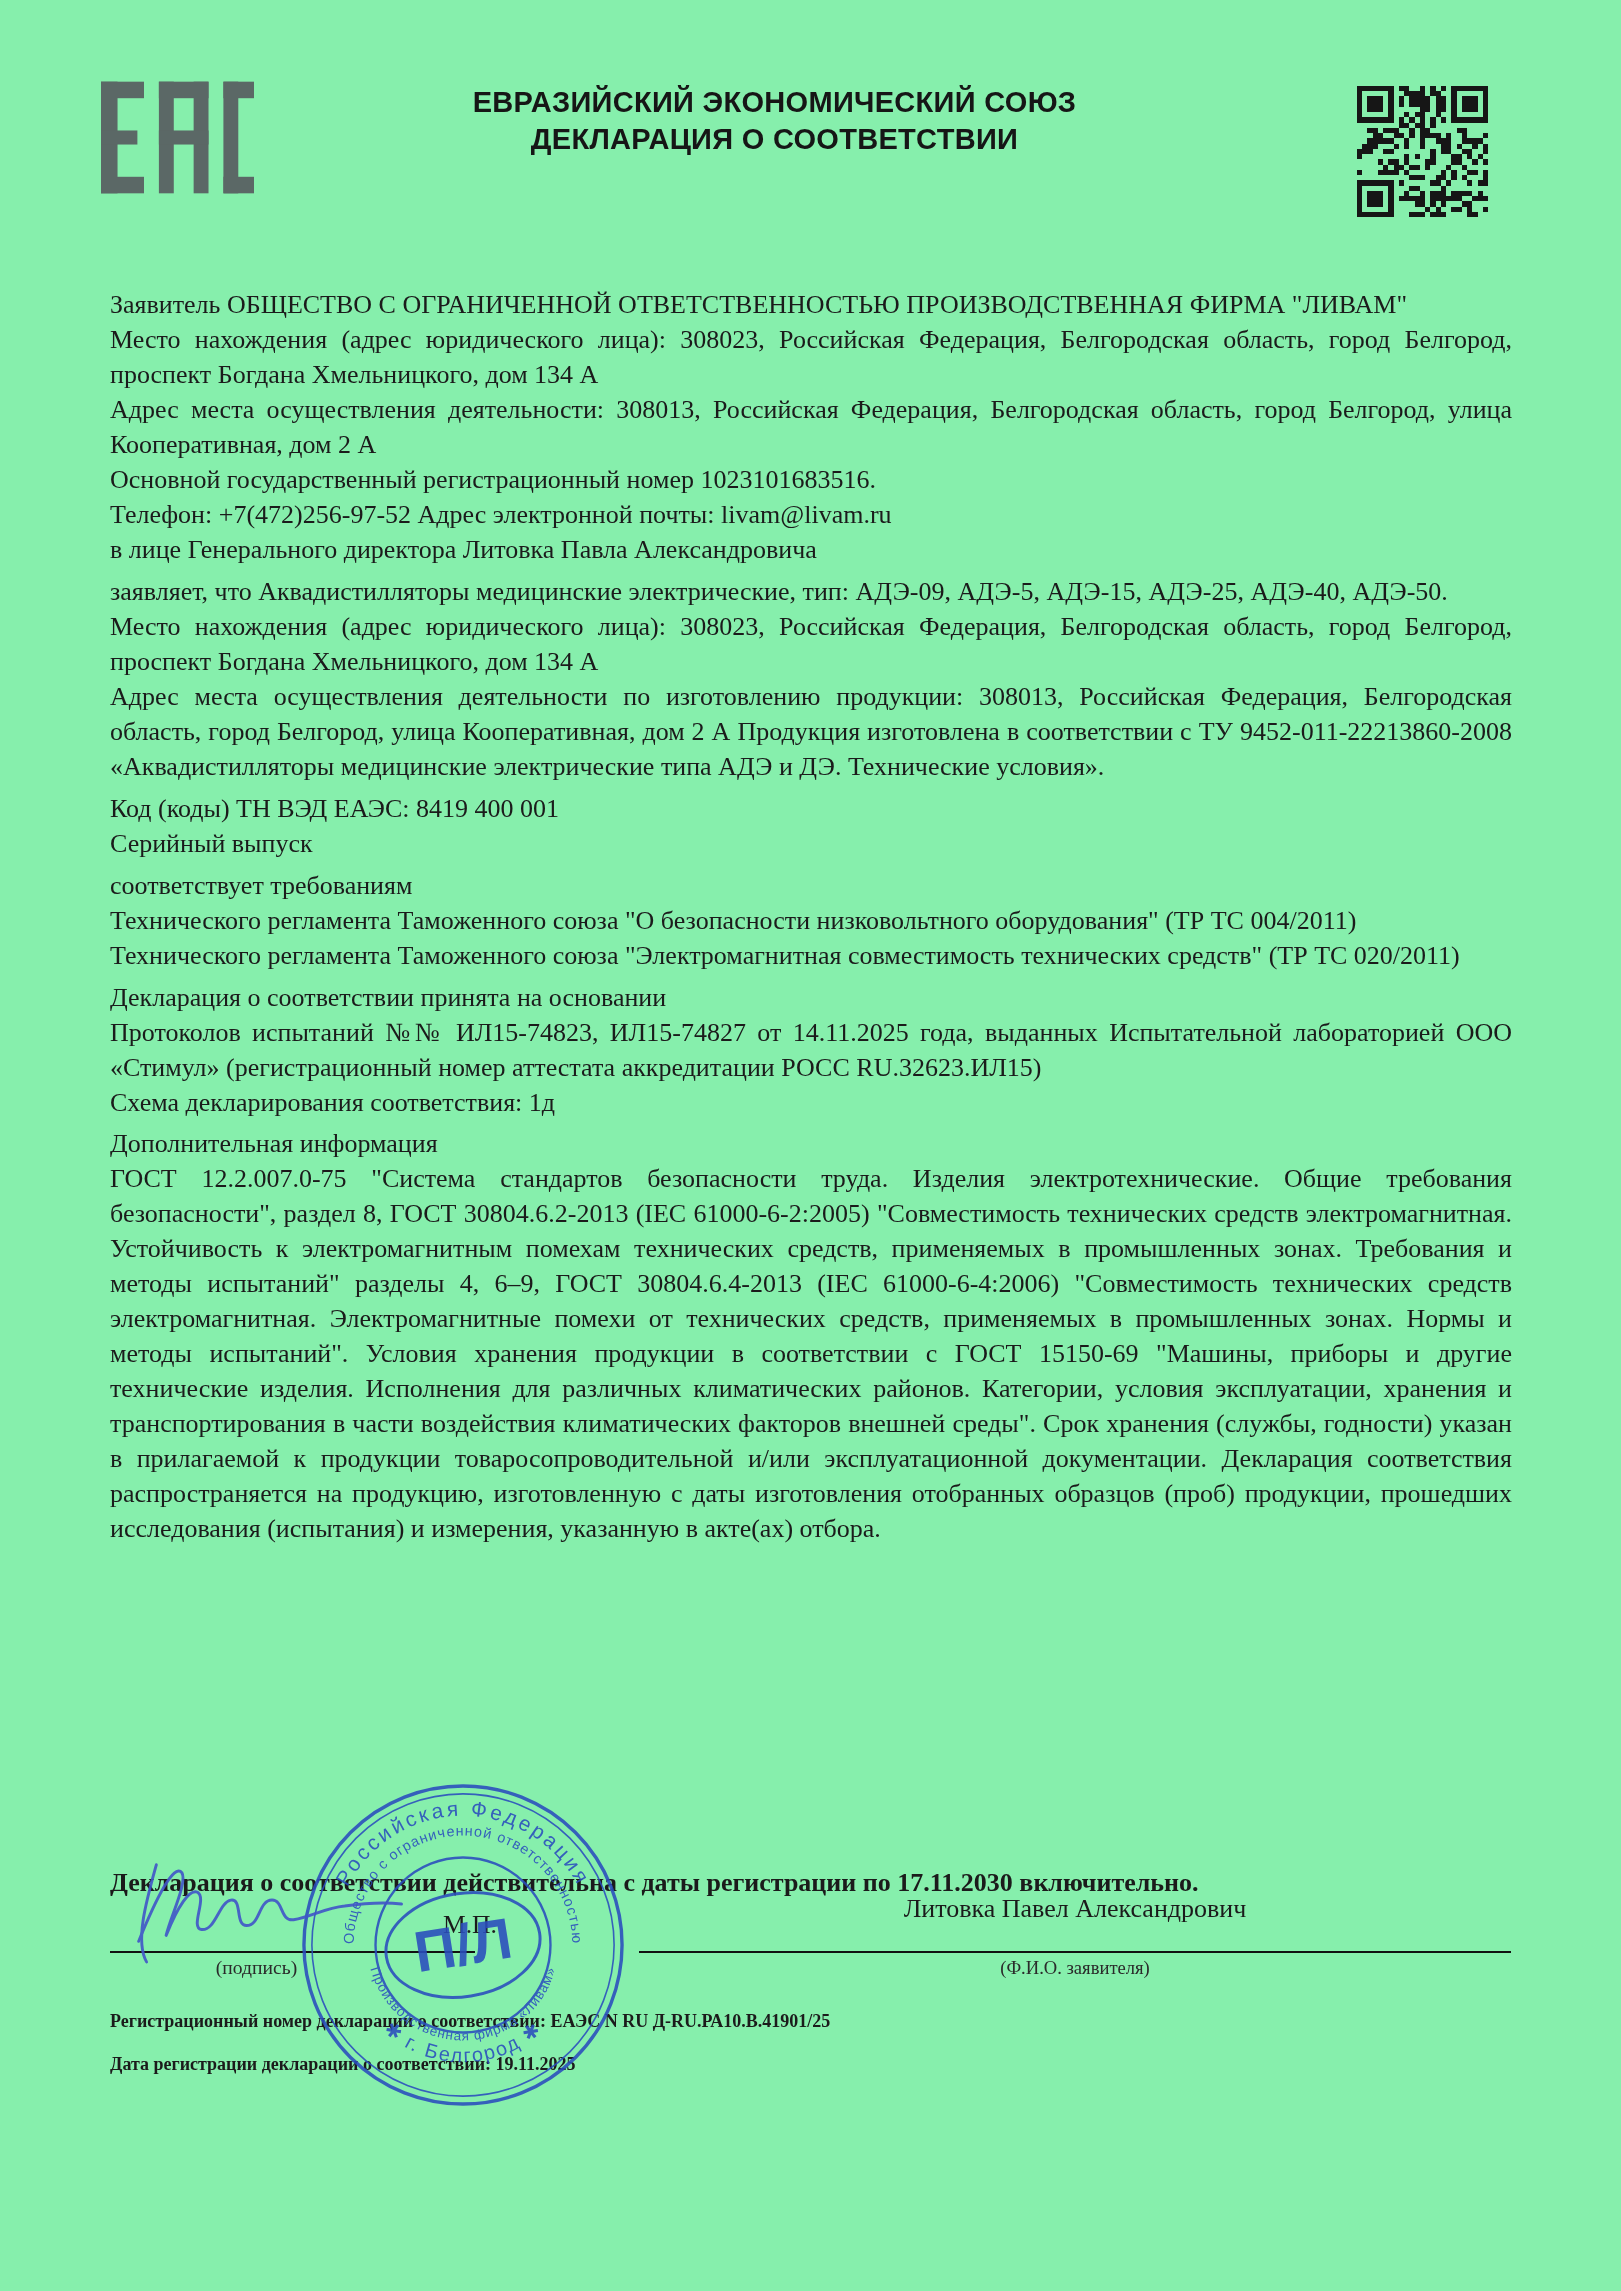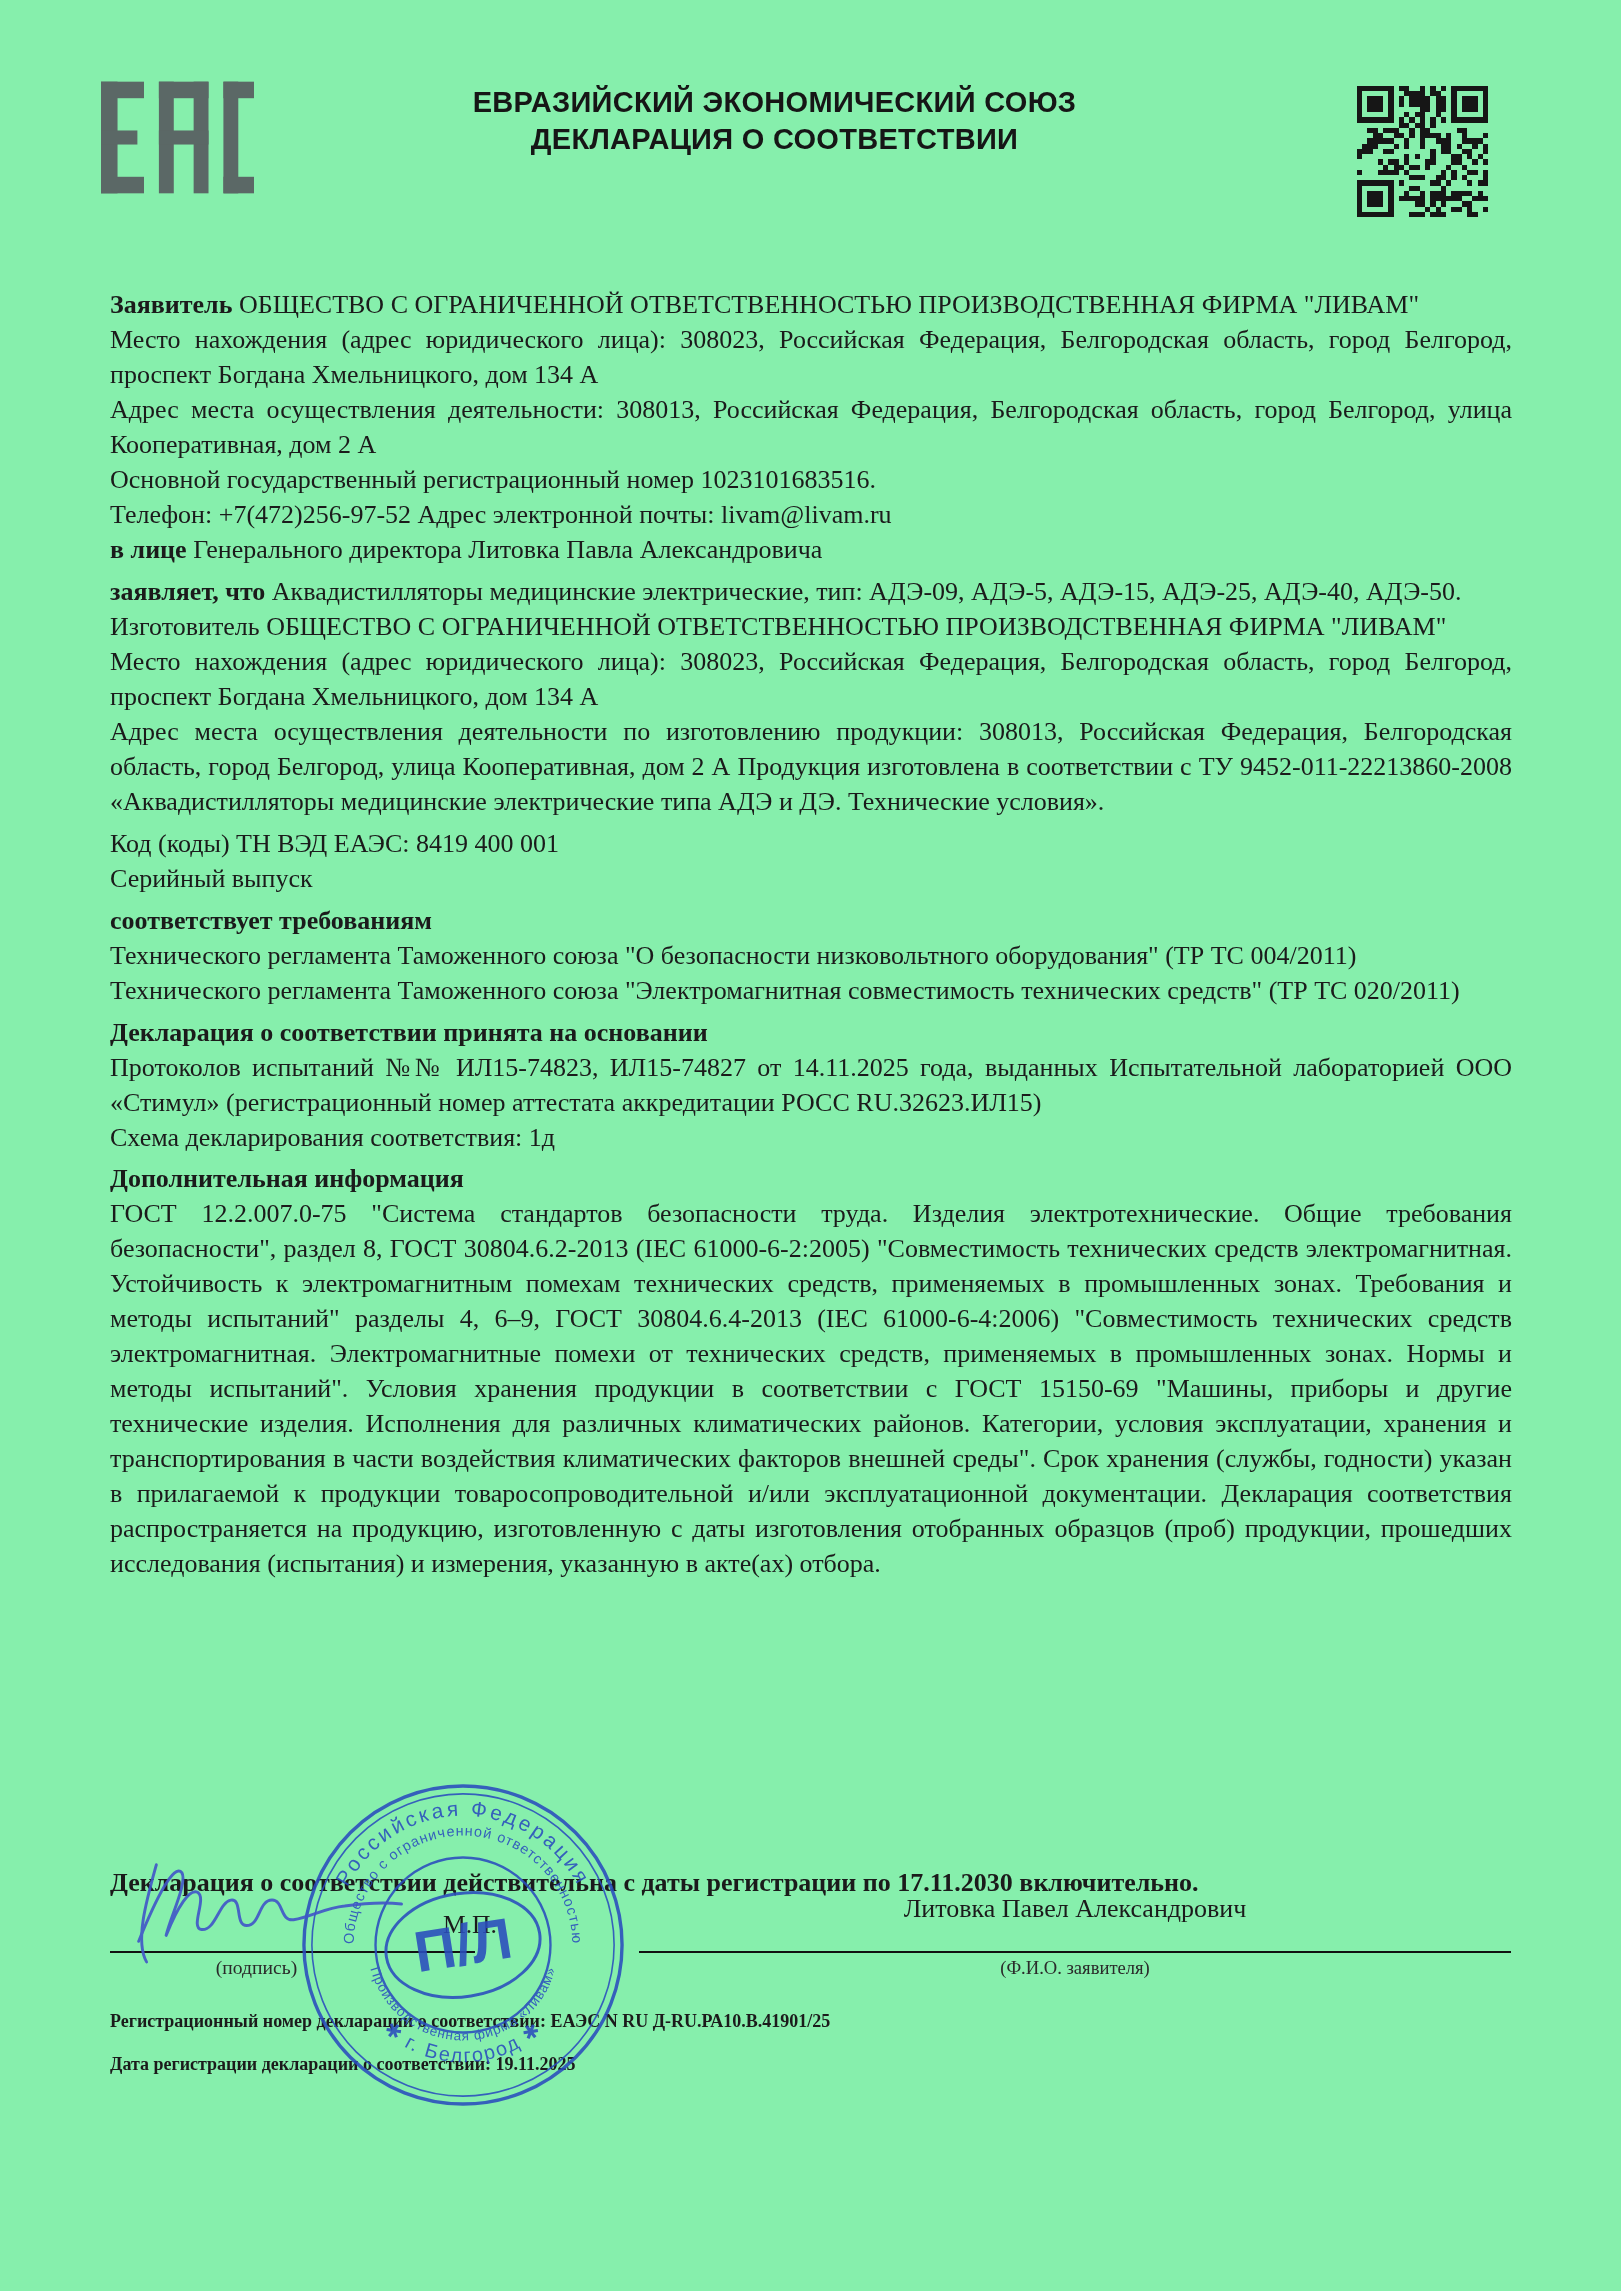--- a/index.html
+++ b/index.html
@@ -17,21 +17,21 @@
     font-size:29px;line-height:37px;color:#161616;letter-spacing:0.3px;
   }
   .qr{position:absolute;left:1357px;top:86px;width:131px;height:131px;}
   
   .body-text{
     position:absolute;left:110px;top:287px;width:1402px;
     font-size:26px;line-height:35px;
   }
   .body-text p{margin:0;text-align:justify;}
   .body-text p.gap{margin-top:6.9px;}
-  .body-text b, .bold{font-weight:700;}
+  .body-text b, .bold{font-weight:400;}
   
   .validity{
     position:absolute;left:110px;top:1868px;width:1402px;
     font-size:26px;font-weight:700;
   }
   .sig-block{position:absolute;left:110px;top:1900px;width:1402px;height:118px;}
   .sig-line-left{position:absolute;left:0;top:51px;width:365px;border-top:2.5px solid #111;}
   .sig-podpis{position:absolute;left:29px;top:57px;width:235px;text-align:center;font-size:19.6px;color:#2a2a2a;}
   .sig-mp{position:absolute;left:333px;top:9.8px;font-size:25.5px;}
   .sig-name{position:absolute;left:529px;top:-5.9px;width:872px;text-align:center;font-size:26px;}
@@ -376,21 +376,20 @@
     </svg>
 
   <div class="body-text">
     <p><b>Заявитель</b><span> ОБЩЕСТВО С ОГРАНИЧЕННОЙ ОТВЕТСТВЕННОСТЬЮ ПРОИЗВОДСТВЕННАЯ ФИРМА "ЛИВАМ"</span></p>
     <p><span>Место нахождения (адрес юридического лица): 308023, Российская Федерация, Белгородская область, город Белгород, проспект Богдана Хмельницкого, дом 134 А</span></p>
     <p><span>Адрес места осуществления деятельности: 308013, Российская Федерация, Белгородская область, город Белгород, улица Кооперативная, дом 2 А</span></p>
     <p><span>Основной государственный регистрационный номер 1023101683516.</span></p>
     <p><span>Телефон: +7(472)256-97-52 Адрес электронной почты: livam@livam.ru</span></p>
     <p><b>в лице</b><span> Генерального директора Литовка Павла Александровича</span></p>
     <p class="gap"><b>заявляет, что</b><span> Аквадистилляторы медицинские электрические, тип: АДЭ-09, АДЭ-5, АДЭ-15, АДЭ-25, АДЭ-40, АДЭ-50.</span></p>
-    <p><span>Изготовитель ОБЩЕСТВО С ОГРАНИЧЕННОЙ ОТВЕТСТВЕННОСТЬЮ ПРОИЗВОДСТВЕННАЯ ФИРМА "ЛИВАМ"</span></p>
     <p><span>Место нахождения (адрес юридического лица): 308023, Российская Федерация, Белгородская область, город Белгород, проспект Богдана Хмельницкого, дом 134 А</span></p>
     <p><span>Адрес места осуществления деятельности по изготовлению продукции: 308013, Российская Федерация, Белгородская область, город Белгород, улица Кооперативная, дом 2 А Продукция изготовлена в соответствии с ТУ 9452-011-22213860-2008 «Аквадистилляторы медицинские электрические типа АДЭ и ДЭ. Технические условия».</span></p>
     <p class="gap"><span>Код (коды) ТН ВЭД ЕАЭС: 8419 400 001</span></p>
     <p><span>Серийный выпуск</span></p>
     <p class="gap"><b>соответствует требованиям</b><span></span></p>
     <p><span>Технического регламента Таможенного союза "О безопасности низковольтного оборудования" (ТР ТС 004/2011)</span></p>
     <p><span>Технического регламента Таможенного союза "Электромагнитная совместимость технических средств" (ТР ТС 020/2011)</span></p>
     <p class="gap"><b>Декларация о соответствии принята на основании</b><span></span></p>
     <p><span>Протоколов испытаний №№ ИЛ15-74823, ИЛ15-74827 от 14.11.2025 года, выданных Испытательной лабораторией ООО «Стимул» (регистрационный номер аттестата аккредитации РОСС RU.32623.ИЛ15)</span></p>
     <p><span>Схема декларирования соответствия: 1д</span></p>

